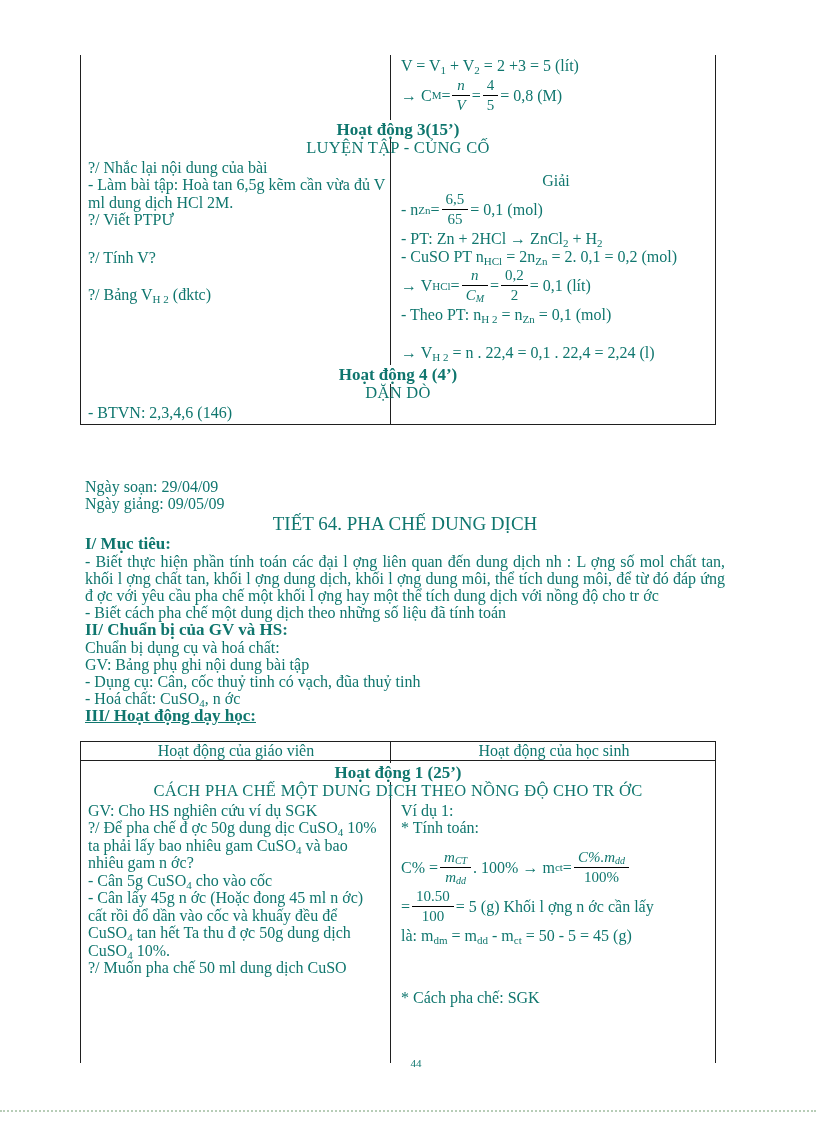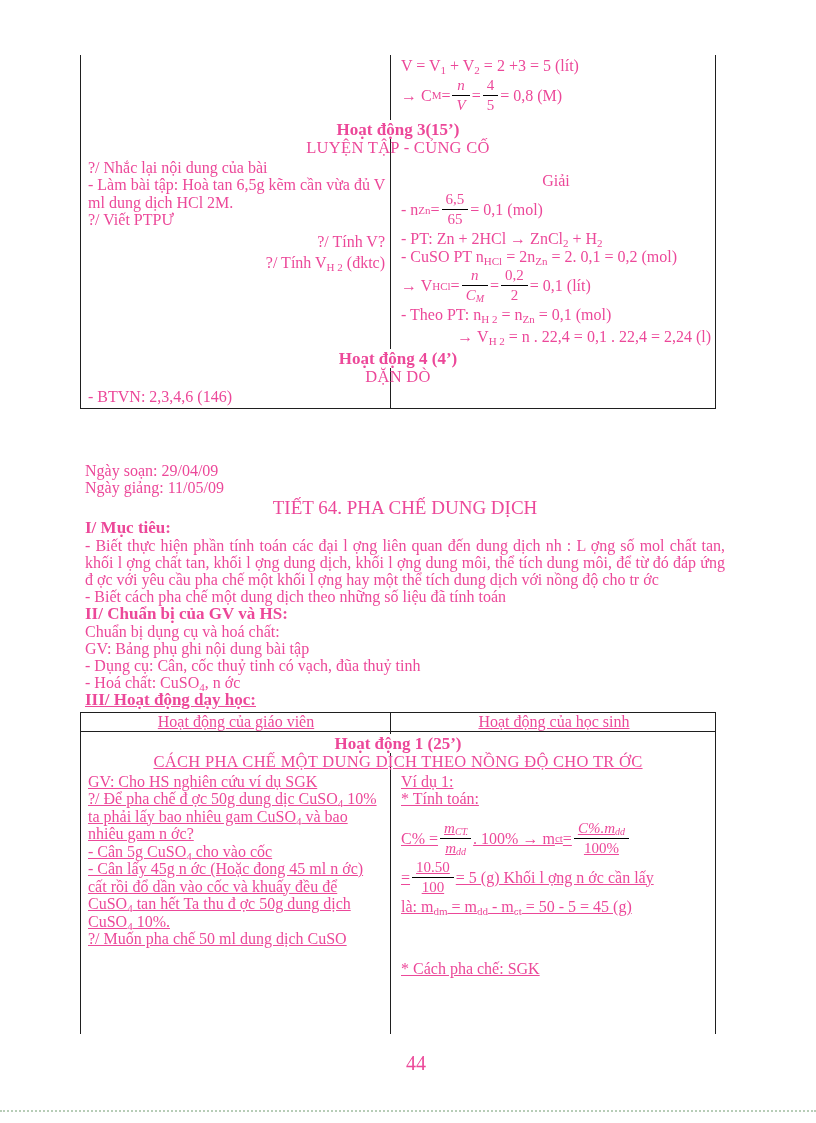--- a/index.html
+++ b/index.html
@@ -1,29 +1,29 @@
 <!DOCTYPE html>
 <html><head>
 <meta charset="utf-8">
 <style>
   * { margin:0; padding:0; box-sizing:border-box; }
   html,body { background:#ffffff; }
   .page {
     position:relative; width:816px; height:1123px; background:#fff;
-    font-family:"Liberation Serif","DejaVu Serif",serif; color:#ec4899;
+    font-family:"Liberation Serif","DejaVu Serif",serif; color:#0f766e;
     font-size:16px; overflow:hidden;
   }
   
   .tbl { position:relative; width:636px; margin-left:80px; }
   .t1 { margin-top:55px;
         border-left:1.5px solid #1f1f1f; border-right:1.5px solid #1f1f1f;
         border-bottom:1.5px solid #1f1f1f; }
-  .t2 { margin-top:3px; height:322px; overflow:hidden;
+  .t2 { margin-top:16px; height:322px; overflow:hidden;
         border-top:1.5px solid #1f1f1f; border-left:1.5px solid #1f1f1f;
-        border-right:1.5px solid #1f1f1f;text-decoration:underline; }
+        border-right:1.5px solid #1f1f1f; }
   .vdiv { position:absolute; left:308.5px; top:0; bottom:0; width:1.5px; background:#1f1f1f; }
   .cols { display:grid; grid-template-columns:310px 326px; position:relative; }
   .cell-l { padding:2px 6px 2px 7px; }
   .cell-r { padding:2px 6px 2px 10px; }
   .ln { line-height:17.5px; }
   .frow { display:flex; align-items:center; line-height:17px; margin:2px 0; }
   
   .act { text-align:center; position:relative; padding-top:2px; }
   .act .b { display:inline-block; font-weight:bold; font-size:17px; line-height:19px;
             background:#fff; padding:0 9px; }
@@ -44,24 +44,24 @@
   .just { text-align:justify; }
   
   .t2-head { display:grid; grid-template-columns:310px 326px; text-align:center;
              border-bottom:1.5px solid #1f1f1f; position:relative; }
   .t2-head div { line-height:18px; padding:0 2px; }
   .center { text-align:center; }
   .gap62 { margin-top:62px; }
   .gap45 { margin-top:45px; }
   .gap12 { margin-top:12px; }
   .gap8 { }
-  .gap4 { margin-top:4px;text-align:right; }
+  .gap4 { margin-top:20px; }
   
   .pageno { position:absolute; top:1053px; left:16px; right:0; text-align:center;
-            font-size:20px; line-height:20px; }
+            font-size:11px; line-height:20px; }
   .dotline { position:absolute; top:1110px; left:0; right:0;
              border-top:2px dotted #b7cdb7; }
 </style>
 </head>
 <body>
 
 <div class="page">
 
   <div class="tbl t1">
     <div class="vdiv"></div>
@@ -92,21 +92,21 @@
       <span class="b">Hoạt động 3(15’)</span>
       <span class="s">LUYỆN TẬP - CỦNG CỐ</span>
     </div>
 
     <div class="cols">
       <div class="cell-l">
         <div class="ln">?/ Nhắc lại nội dung của bài</div>
         <div class="ln">- Làm bài tập: Hoà tan 6,5g kẽm cần vừa đủ V ml dung dịch HCl 2M.</div>
         <div class="ln">?/ Viết PTPƯ</div>
         <div class="ln gap4">?/ Tính V?</div>
-        <div class="ln gap4"><span>?/ Tính V</span><sub>H 2</sub><span> (đktc)</span></div>
+        <div class="ln gap4"><span>?/ Bảng V</span><sub>H 2</sub><span> (đktc)</span></div>
       </div>
       <div class="cell-r">
         <div class="ln center" style="margin-top:13px;">Giải</div>
         <div class="frow">
             <span>- n</span>
             <sub>Zn</sub>
             <span> = </span>
             <span class="fr">
               <span class="n">6,5</span>
               <span class="d">65</span>
@@ -143,21 +143,21 @@
     <div class="cols">
       <div class="cell-l">
         <div class="ln">- BTVN: 2,3,4,6 (146)</div>
       </div>
       <div class="cell-r"></div>
     </div>
   </div>
 
   <div class="mid">
     <div class="ln">Ngày soạn: 29/04/09</div>
-    <div class="ln">Ngày giảng: 11/05/09</div>
+    <div class="ln">Ngày giảng: 09/05/09</div>
     <div class="doc-title">TIẾT 64. PHA CHẾ DUNG DỊCH</div>
     <div class="sec-head">I/ Mục tiêu:</div>
     <div class="ln just">- Biết thực hiện phần tính toán các đại l ợng liên quan đến dung dịch nh : L ợng số mol chất tan, khối l ợng chất tan, khối l ợng dung dịch, khối l ợng dung môi, thể tích dung môi, để từ đó đáp ứng đ ợc với yêu cầu pha chế một khối l ợng hay một thể tích dung dịch với nồng độ cho tr ớc</div>
     <div class="ln">- Biết cách pha chế một dung dịch theo những số liệu đã tính toán</div>
     <div class="sec-head">II/ Chuẩn bị của GV và HS:</div>
     <div class="ln">Chuẩn bị dụng cụ và hoá chất:</div>
     <div class="ln">GV: Bảng phụ ghi nội dung bài tập</div>
     <div class="ln">- Dụng cụ: Cân, cốc thuỷ tinh có vạch, đũa thuỷ tinh</div>
     <div class="ln"><span>- Hoá chất: CuSO</span><sub>4</sub><span>, n ớc</span></div>
     <div class="sec-head"><span class="u">III/ Hoạt động dạy học:</span></div>

